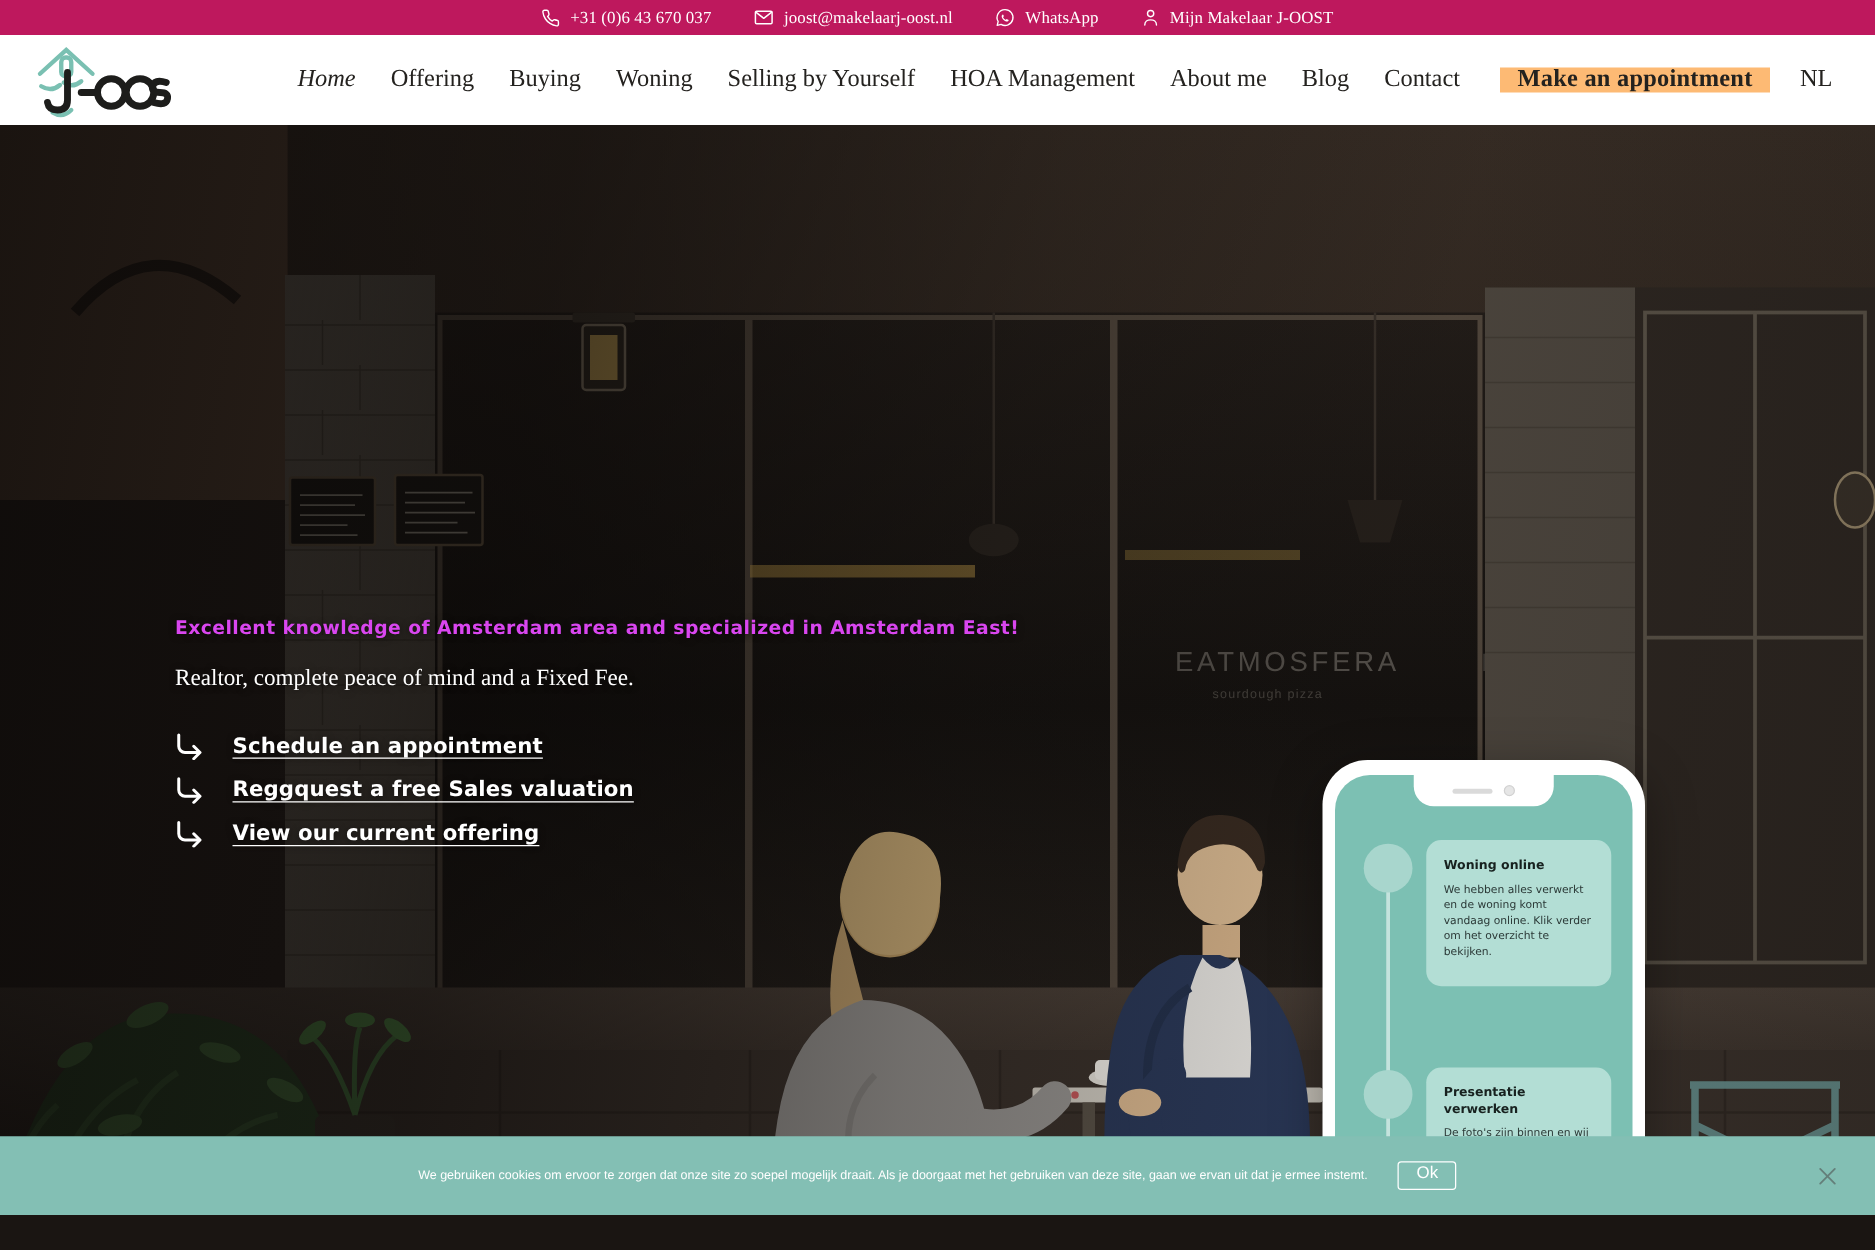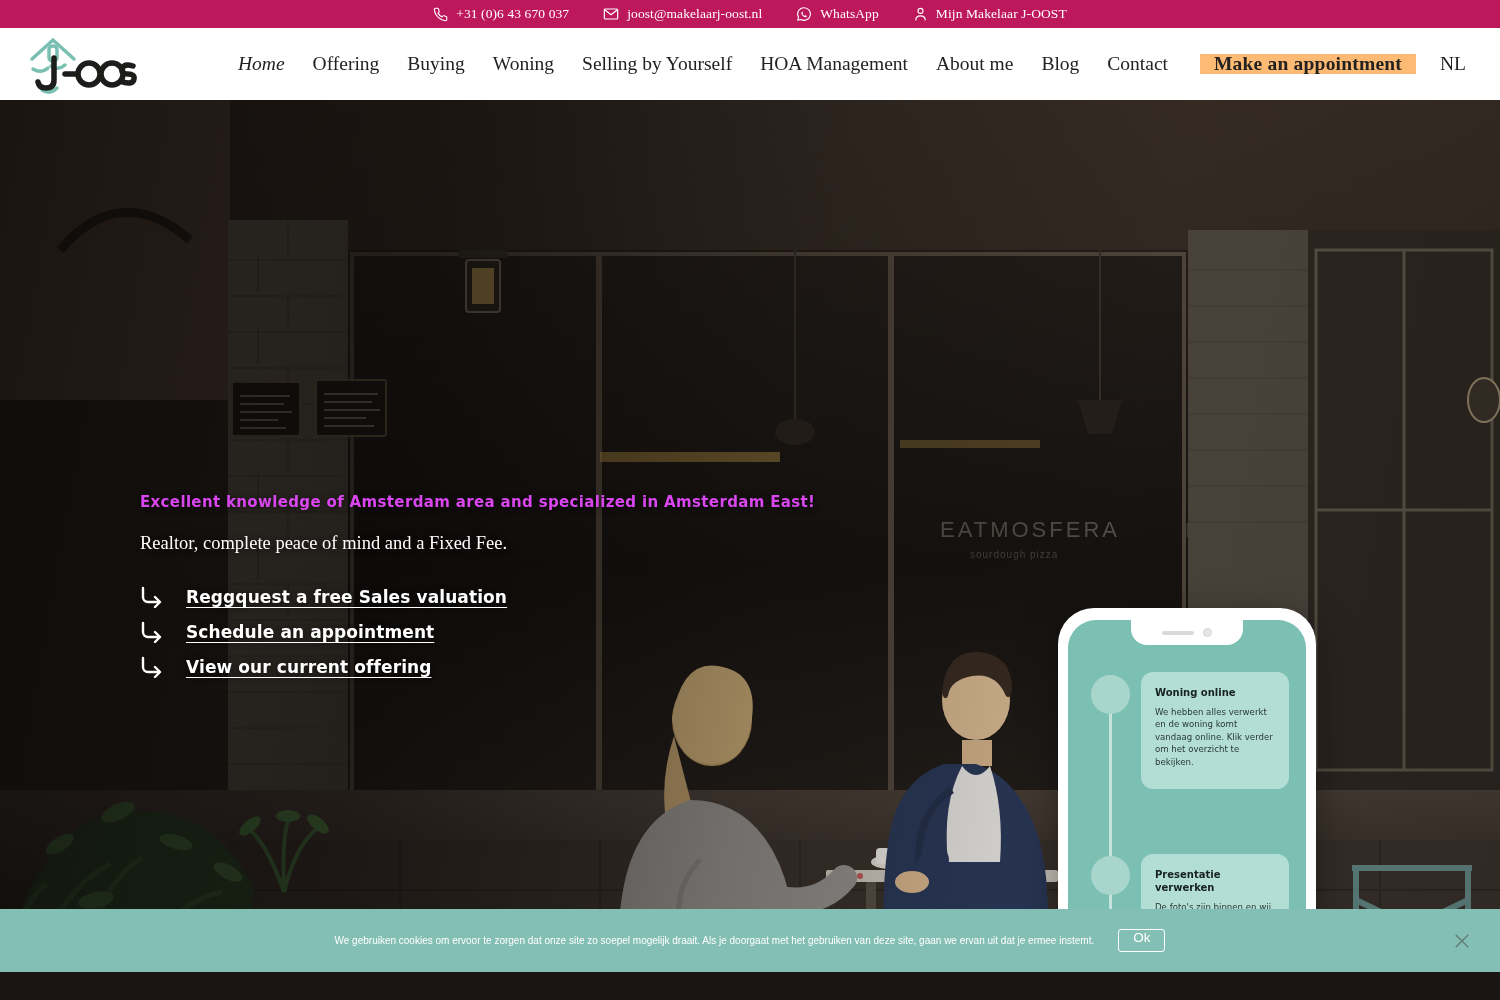--- a/index.html
+++ b/index.html
@@ -515,28 +515,28 @@
   <div class="hero-inner">
     <div class="hero-sub">Excellent knowledge of Amsterdam area and specialized in Amsterdam East!</div>
     <div class="hero-line">Realtor, complete peace of mind and a Fixed Fee.</div>
 
     <div class="hero-links">
       <a class="hero-link" href="#">
         <svg class="arrow" viewBox="0 0 24 22" fill="none" stroke="#ffffff" stroke-width="2.4" stroke-linecap="round" stroke-linejoin="round">
           <path d="M3 2v9a5 5 0 0 0 5 5h11"></path>
           <path d="M15 11l5 5-5 5"></path>
         </svg>
-        <span class="txt">Reggquest a free Sales valuation</span>
+        <span class="txt">Schedule an appointment</span>
       </a>
       <a class="hero-link" href="#">
         <svg class="arrow" viewBox="0 0 24 22" fill="none" stroke="#ffffff" stroke-width="2.4" stroke-linecap="round" stroke-linejoin="round">
           <path d="M3 2v9a5 5 0 0 0 5 5h11"></path>
           <path d="M15 11l5 5-5 5"></path>
         </svg>
-        <span class="txt">Schedule an appointment</span>
+        <span class="txt">Reggquest a free Sales valuation</span>
       </a>
       <a class="hero-link" href="#">
         <svg class="arrow" viewBox="0 0 24 22" fill="none" stroke="#ffffff" stroke-width="2.4" stroke-linecap="round" stroke-linejoin="round">
           <path d="M3 2v9a5 5 0 0 0 5 5h11"></path>
           <path d="M15 11l5 5-5 5"></path>
         </svg>
         <span class="txt">View our current offering</span>
       </a>
     </div>
   </div>

